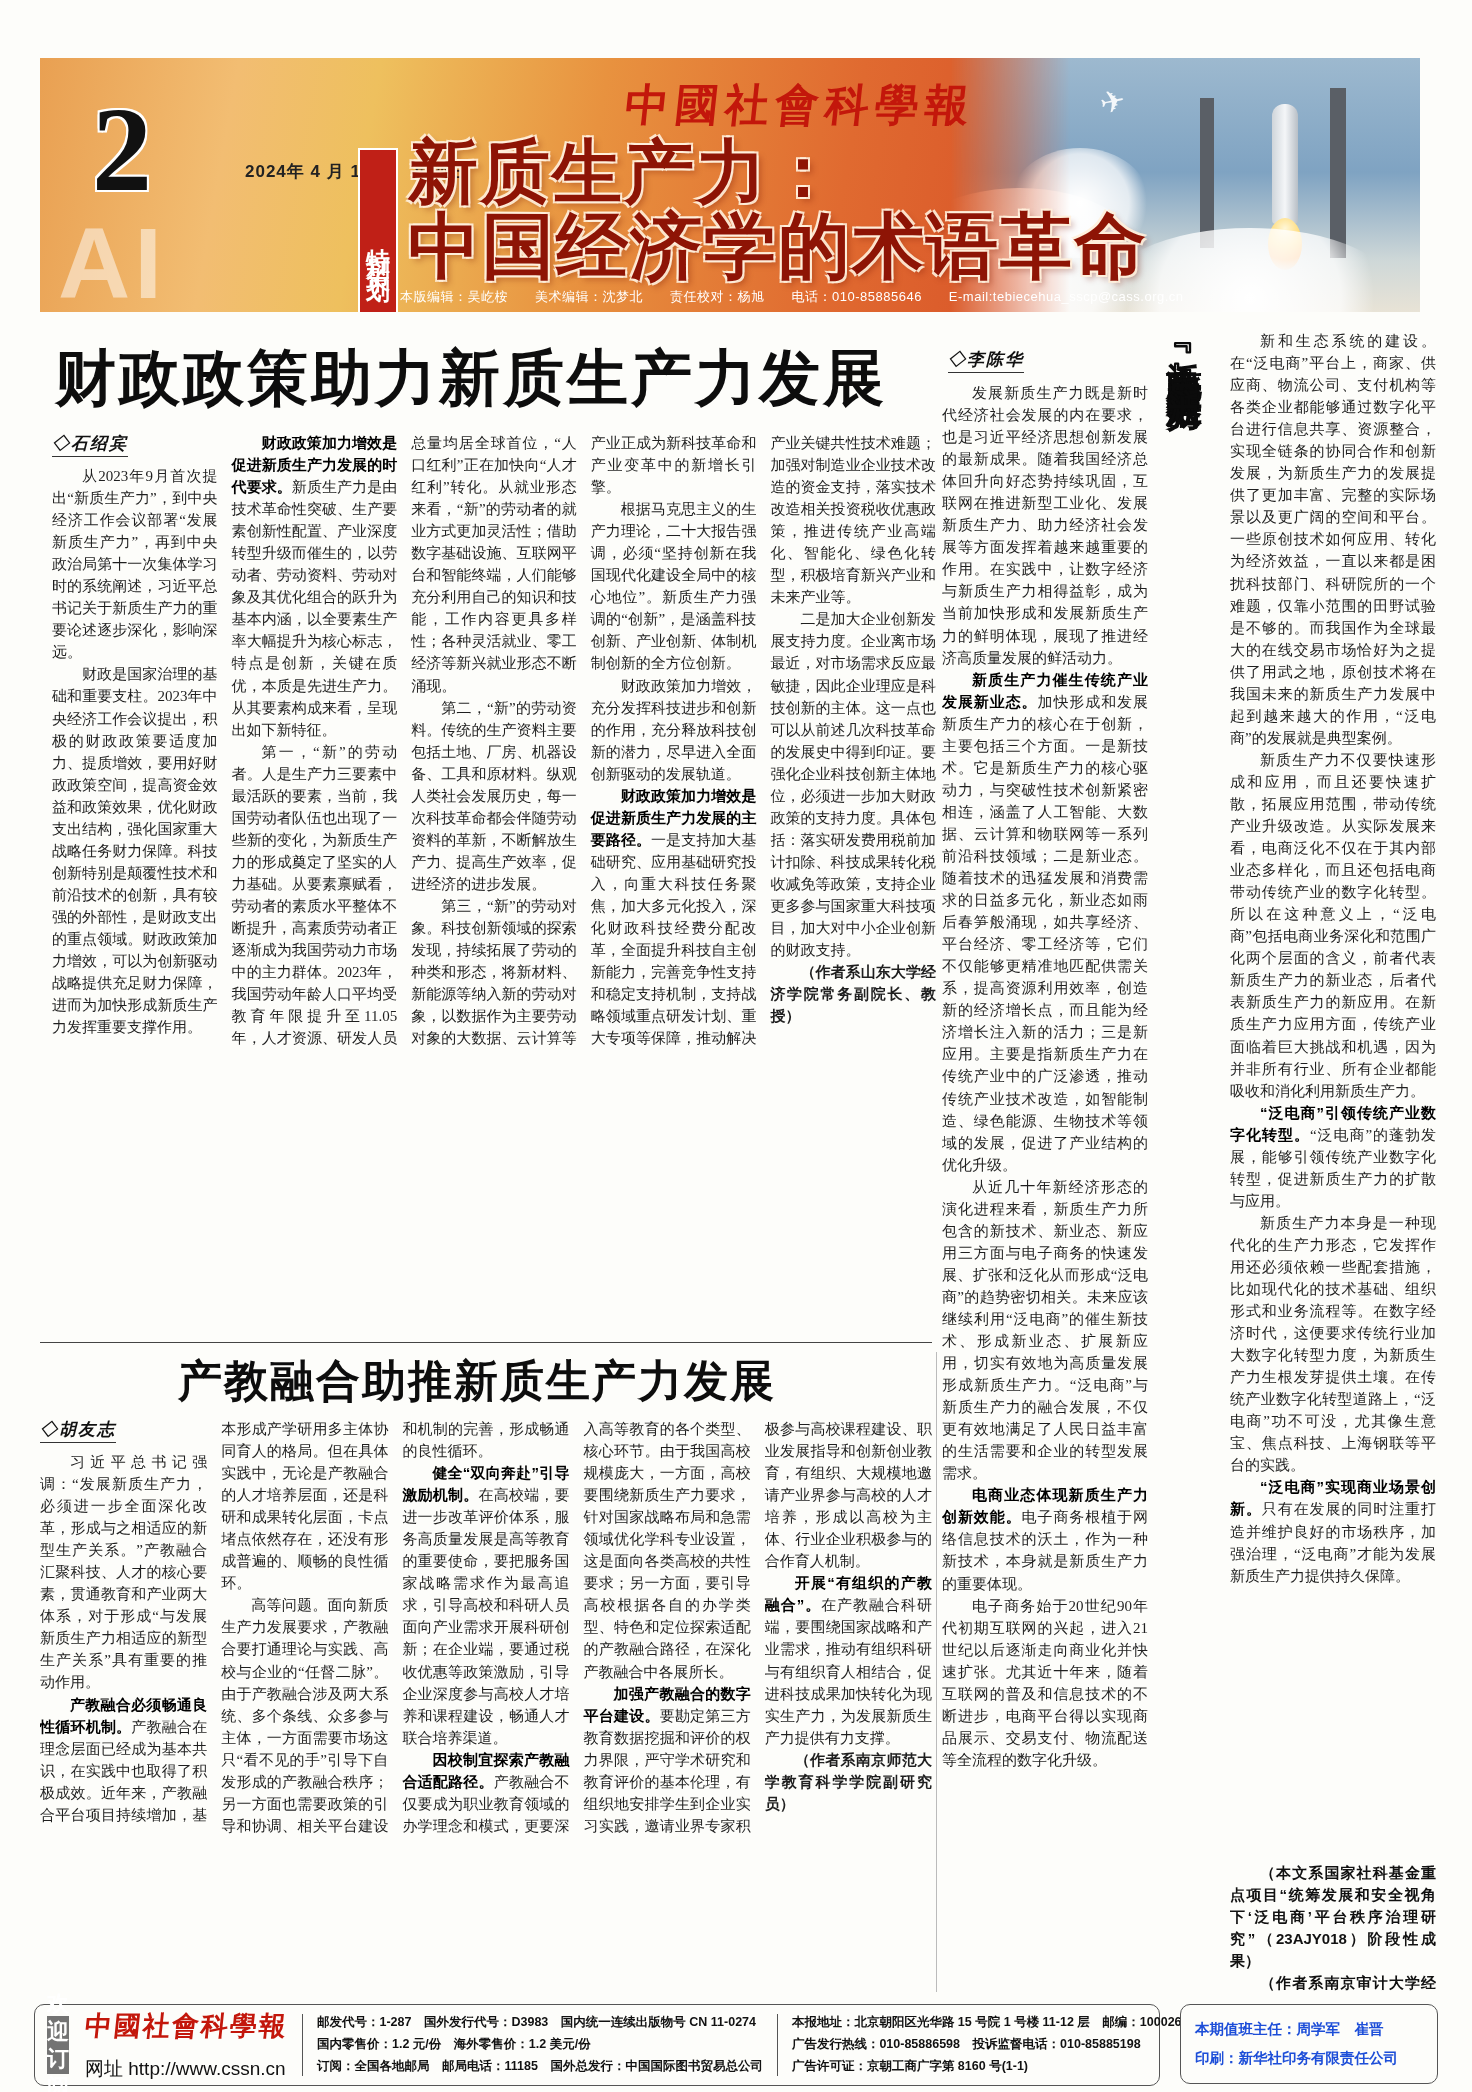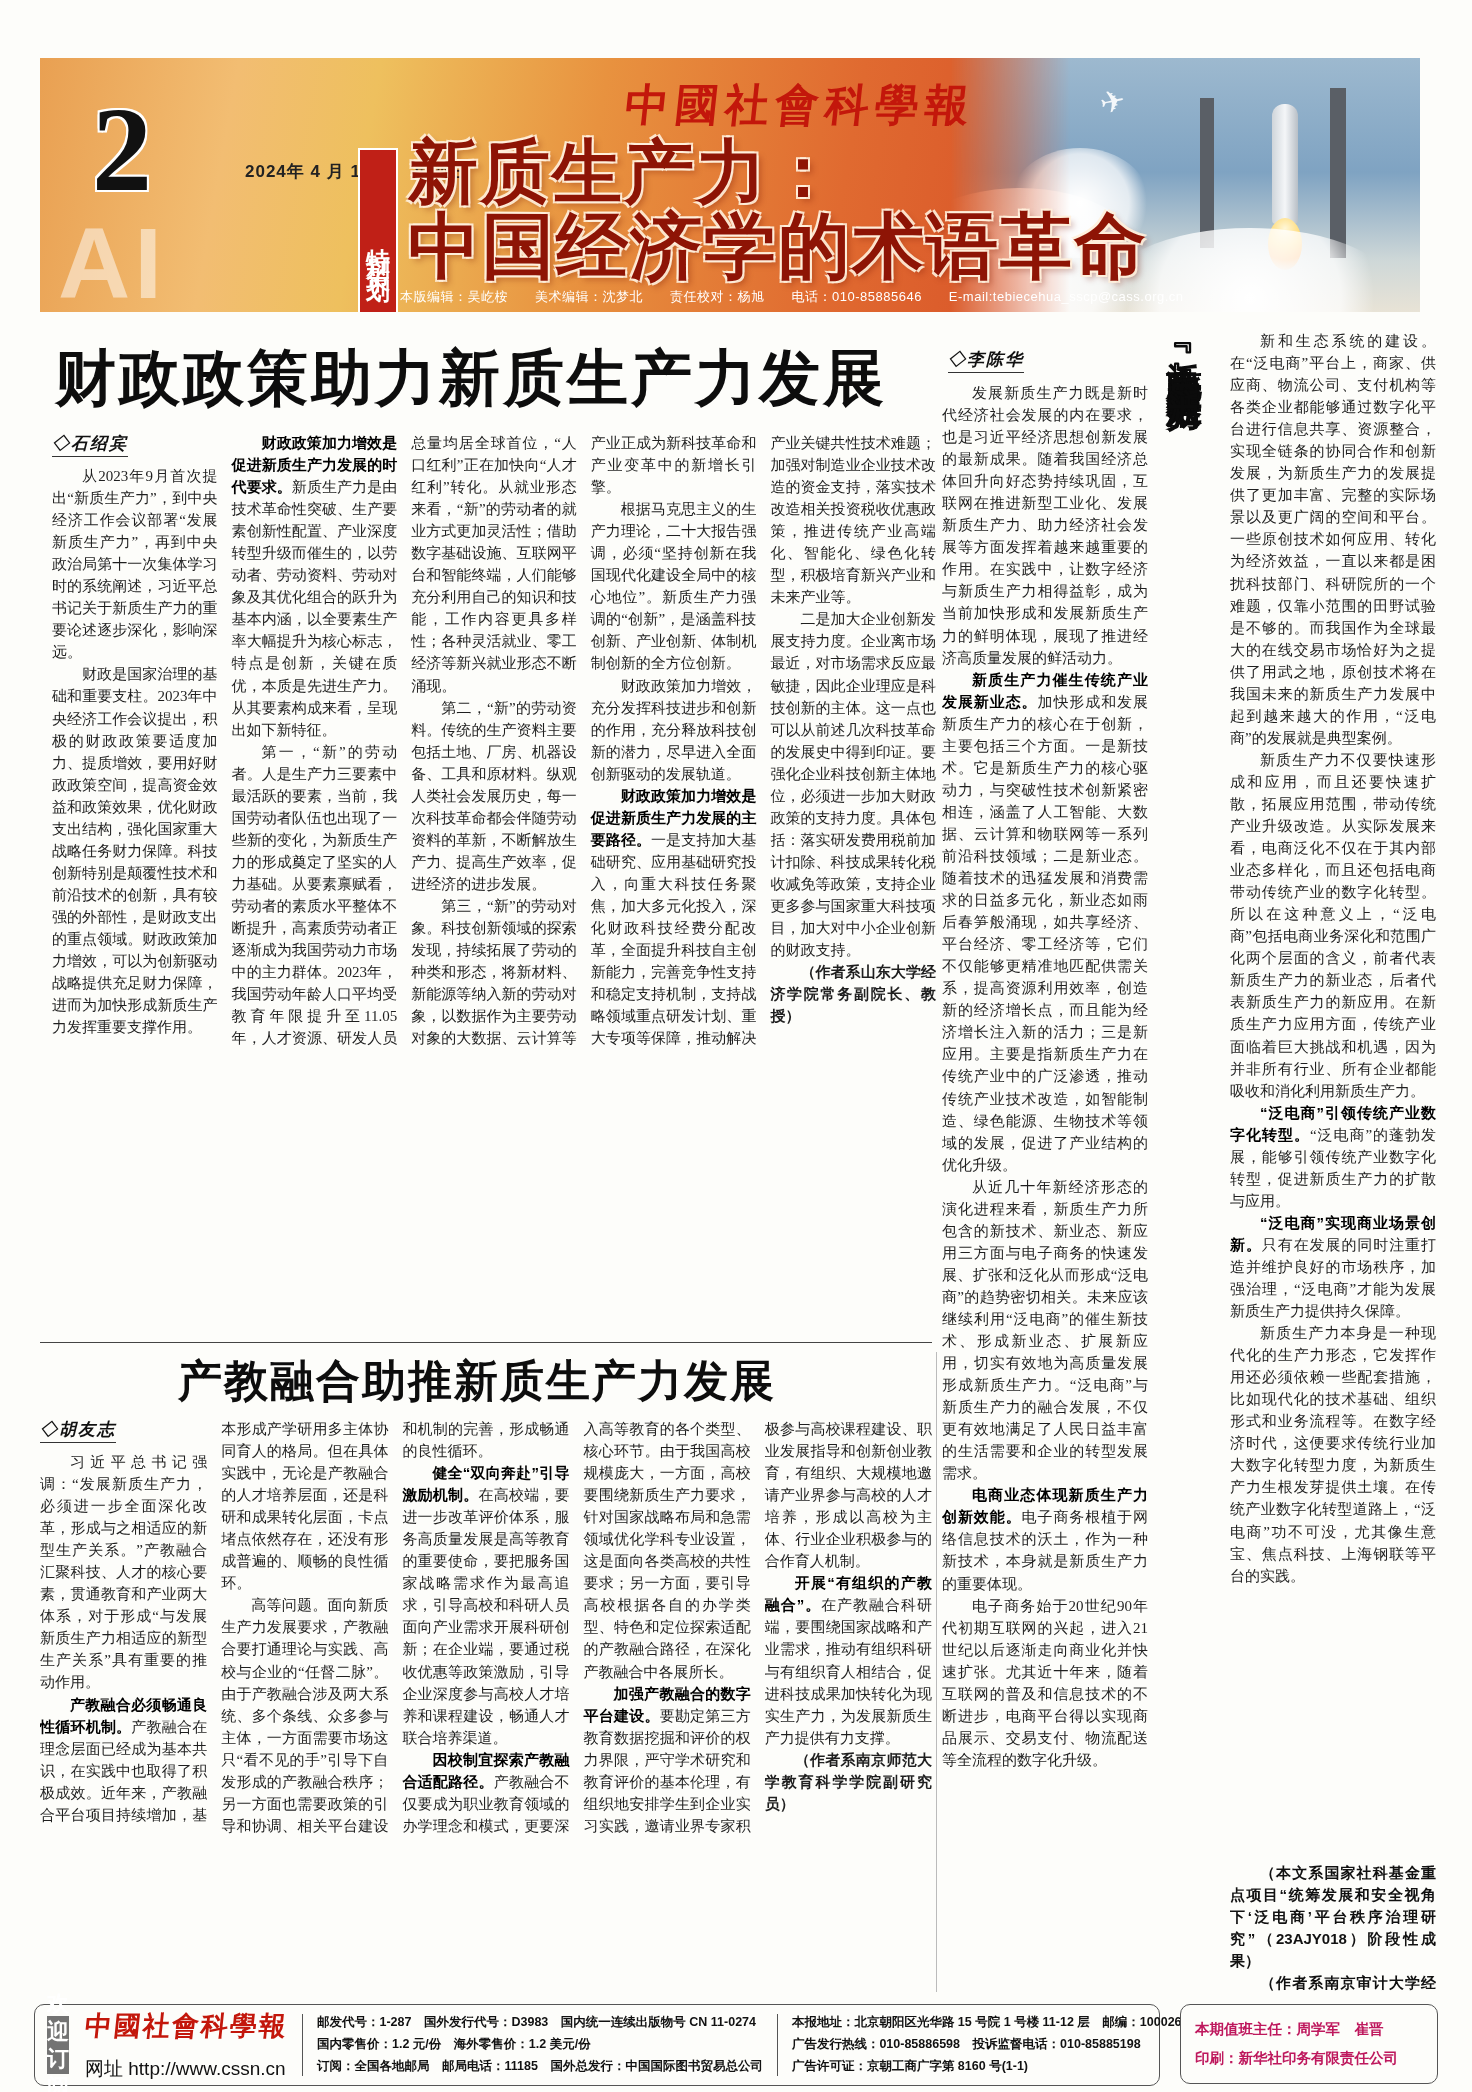--- a/index.html
+++ b/index.html
@@ -70,21 +70,21 @@
   .footer .main-box{position:absolute;left:0;top:0;width:1124px;height:80px;border:1.5px solid #555;border-radius:10px;
                     display:flex;align-items:center;}
   .sub-badge{width:56px;height:58px;background:#737373;color:#fff;font-size:22px;font-weight:bold;line-height:1.25;
              display:flex;align-items:center;justify-content:center;text-align:center;margin-left:12px;}
   .logo-block{margin-left:16px;width:230px;}
   .logo-cn{font-size:27px;font-weight:bold;color:#c3170b;font-family:"Liberation Serif",serif;transform:skewX(-6deg);letter-spacing:2px;white-space:nowrap;}
   .site{font-size:19px;color:#111;margin-top:12px;white-space:nowrap;}
   .fdiv{width:0;border-left:1.5px solid #555;height:62px;margin:0 14px;}
   .finfo{font-size:12.5px;font-weight:bold;color:#111;line-height:1.75;white-space:nowrap;}
   .duty-box{position:absolute;left:1146px;top:0;width:258px;height:80px;border:1.5px solid #555;border-radius:10px;
-            padding:10px 14px;box-sizing:border-box;font-size:14.5px;font-weight:bold;color:#be185d;line-height:2;white-space:nowrap;}
+            padding:10px 14px;box-sizing:border-box;font-size:14.5px;font-weight:bold;color:#1d4ed8;line-height:2;white-space:nowrap;}
 </style>
 </head>
 <body>
 
 <div class="page">
 
   <div class="banner">
     <div class="photo">
       <span class="plane" style="left:150px;top:26px;">✈</span>
       <div class="tower" style="left:250px;top:40px;width:14px;height:150px;"></div>
@@ -131,22 +131,22 @@
       <p class="para"><b class="lead">新质生产力催生传统产业发展新业态。</b>加快形成和发展新质生产力的核心在于创新，主要包括三个方面。一是新技术。它是新质生产力的核心驱动力，与突破性技术创新紧密相连，涵盖了人工智能、大数据、云计算和物联网等一系列前沿科技领域；二是新业态。随着技术的迅猛发展和消费需求的日益多元化，新业态如雨后春笋般涌现，如共享经济、平台经济、零工经济等，它们不仅能够更精准地匹配供需关系，提高资源利用效率，创造新的经济增长点，而且能为经济增长注入新的活力；三是新应用。主要是指新质生产力在传统产业中的广泛渗透，推动传统产业技术改造，如智能制造、绿色能源、生物技术等领域的发展，促进了产业结构的优化升级。</p>
       <p class="para">从近几十年新经济形态的演化进程来看，新质生产力所包含的新技术、新业态、新应用三方面与电子商务的快速发展、扩张和泛化从而形成“泛电商”的趋势密切相关。未来应该继续利用“泛电商”的催生新技术、形成新业态、扩展新应用，切实有效地为高质量发展形成新质生产力。“泛电商”与新质生产力的融合发展，不仅更有效地满足了人民日益丰富的生活需要和企业的转型发展需求。</p>
       <p class="para"><b class="lead">电商业态体现新质生产力创新效能。</b>电子商务根植于网络信息技术的沃土，作为一种新技术，本身就是新质生产力的重要体现。</p>
       <p class="para">电子商务始于20世纪90年代初期互联网的兴起，进入21世纪以后逐渐走向商业化并快速扩张。尤其近十年来，随着互联网的普及和信息技术的不断进步，电商平台得以实现商品展示、交易支付、物流配送等全流程的数字化升级。</p>
     </div>
   <div class="vertical-title">『泛电商』为新质生产力发展注入新活力</div>
   <div class="art-body" id="ecom-col-b">
       <p class="para">新和生态系统的建设。在“泛电商”平台上，商家、供应商、物流公司、支付机构等各类企业都能够通过数字化平台进行信息共享、资源整合，实现全链条的协同合作和创新发展，为新质生产力的发展提供了更加丰富、完整的实际场景以及更广阔的空间和平台。一些原创技术如何应用、转化为经济效益，一直以来都是困扰科技部门、科研院所的一个难题，仅靠小范围的田野试验是不够的。而我国作为全球最大的在线交易市场恰好为之提供了用武之地，原创技术将在我国未来的新质生产力发展中起到越来越大的作用，“泛电商”的发展就是典型案例。</p>
       <p class="para">新质生产力不仅要快速形成和应用，而且还要快速扩散，拓展应用范围，带动传统产业升级改造。从实际发展来看，电商泛化不仅在于其内部业态多样化，而且还包括电商带动传统产业的数字化转型。所以在这种意义上，“泛电商”包括电商业务深化和范围广化两个层面的含义，前者代表新质生产力的新业态，后者代表新质生产力的新应用。在新质生产力应用方面，传统产业面临着巨大挑战和机遇，因为并非所有行业、所有企业都能吸收和消化利用新质生产力。</p>
       <p class="para"><b class="lead">“泛电商”引领传统产业数字化转型。</b>“泛电商”的蓬勃发展，能够引领传统产业数字化转型，促进新质生产力的扩散与应用。</p>
+      <p class="para">新质生产力本身是一种现代化的生产力形态，它发挥作用还必须依赖一些配套措施，比如现代化的技术基础、组织形式和业务流程等。在数字经济时代，这便要求传统行业加大数字化转型力度，为新质生产力生根发芽提供土壤。在传统产业数字化转型道路上，“泛电商”功不可没，尤其像生意宝、焦点科技、上海钢联等平台的实践。</p>
       <p class="para"><b class="lead">“泛电商”实现商业场景创新。</b>只有在发展的同时注重打造并维护良好的市场秩序，加强治理，“泛电商”才能为发展新质生产力提供持久保障。</p>
-      <p class="para">新质生产力本身是一种现代化的生产力形态，它发挥作用还必须依赖一些配套措施，比如现代化的技术基础、组织形式和业务流程等。在数字经济时代，这便要求传统行业加大数字化转型力度，为新质生产力生根发芽提供土壤。在传统产业数字化转型道路上，“泛电商”功不可没，尤其像生意宝、焦点科技、上海钢联等平台的实践。</p>
     </div>
   <div id="ecom-notes">
       <p>（本文系国家社科基金重点项目“统筹发展和安全视角下‘泛电商’平台秩序治理研究”（23AJY018）阶段性成果）</p>
       <p>（作者系南京审计大学经济学院原院长、教授，南京审计大学期刊社社长）</p>
     </div>
 
   <div class="rule-h"></div>
   <div class="rule-v"></div>
   <div class="headline2">产教融合助推新质生产力发展</div>
   <div class="art-body" id="edu-body">

